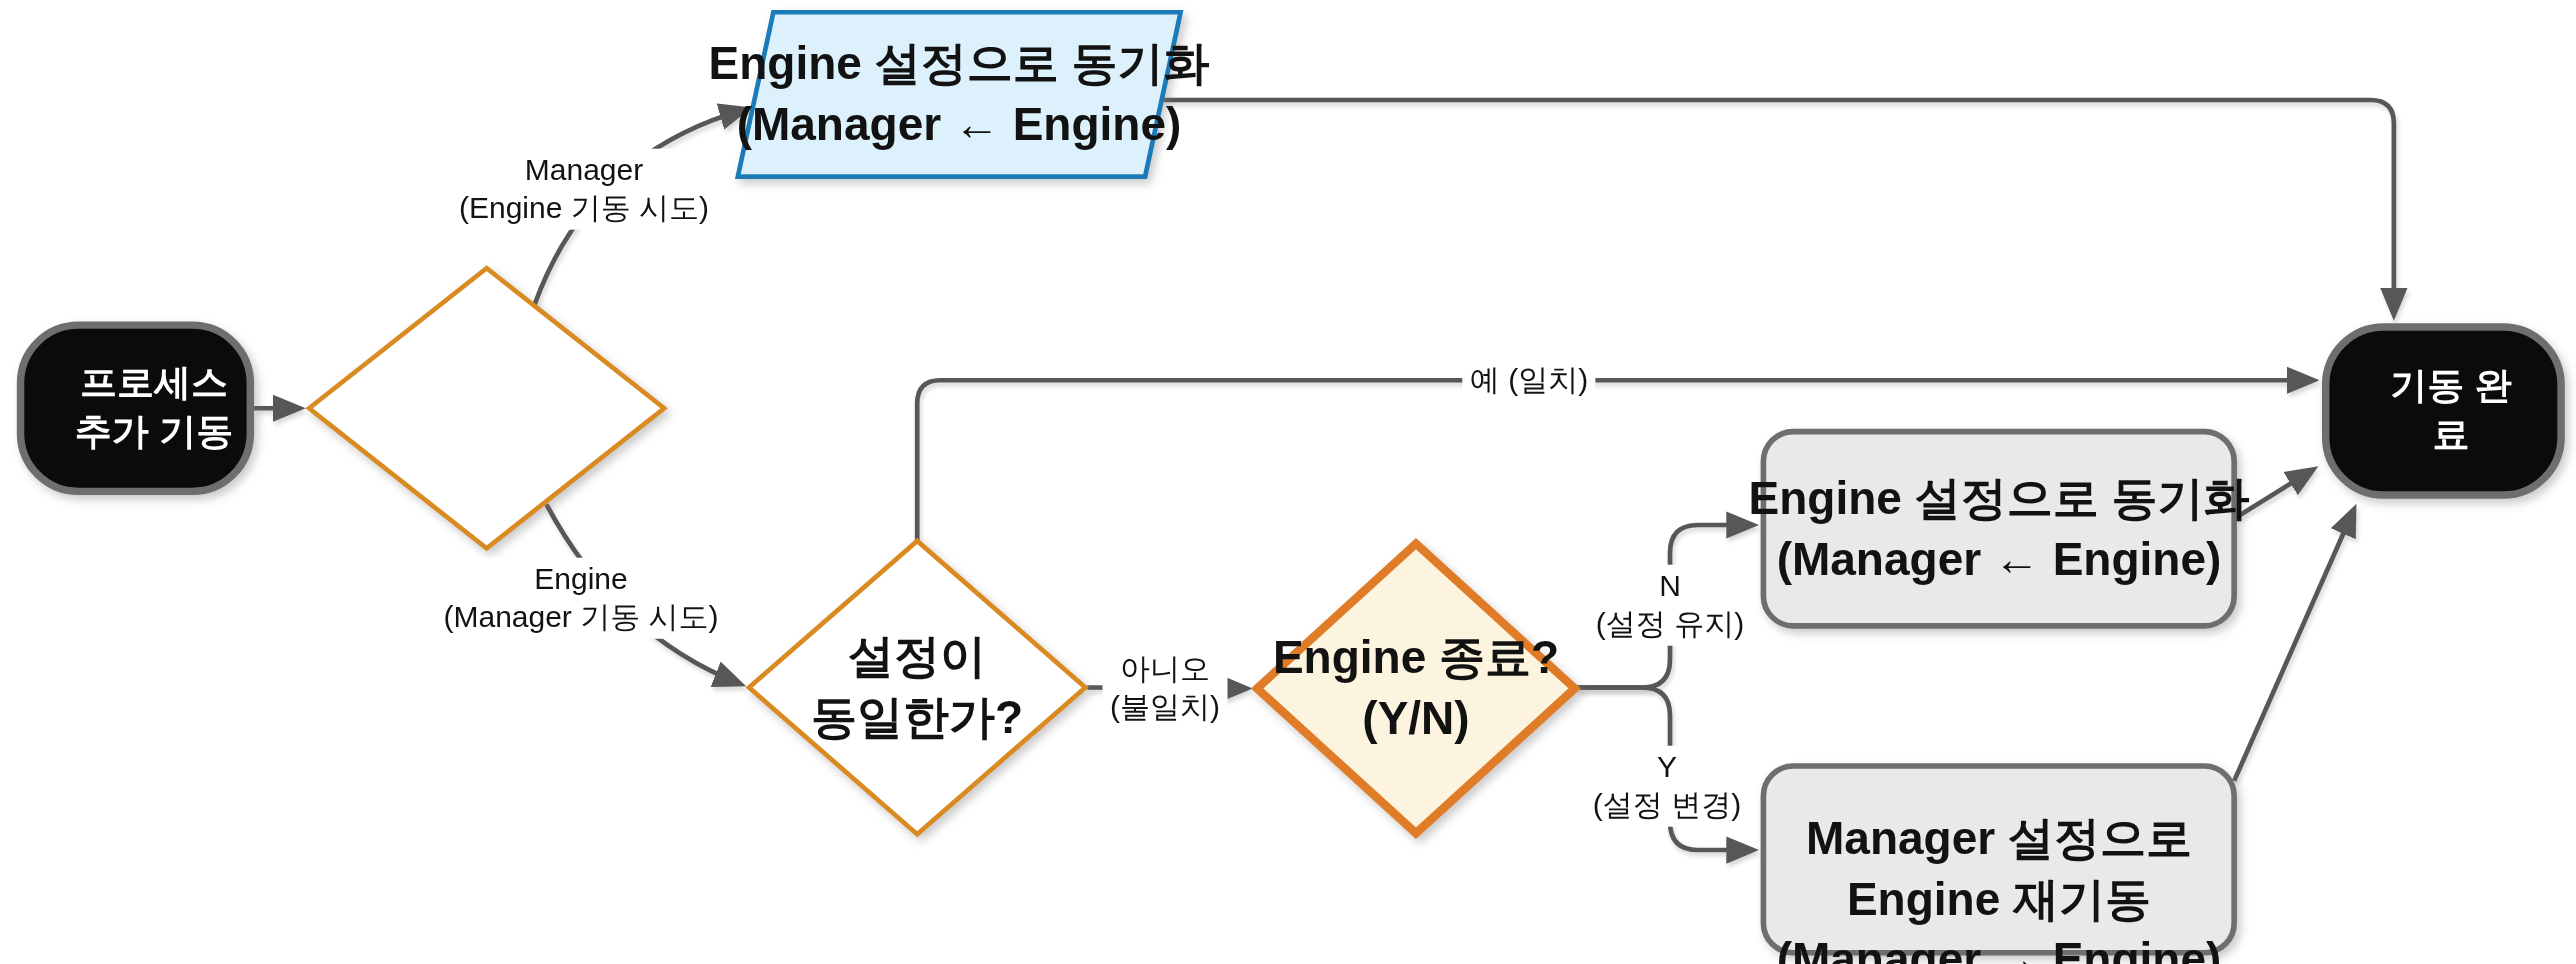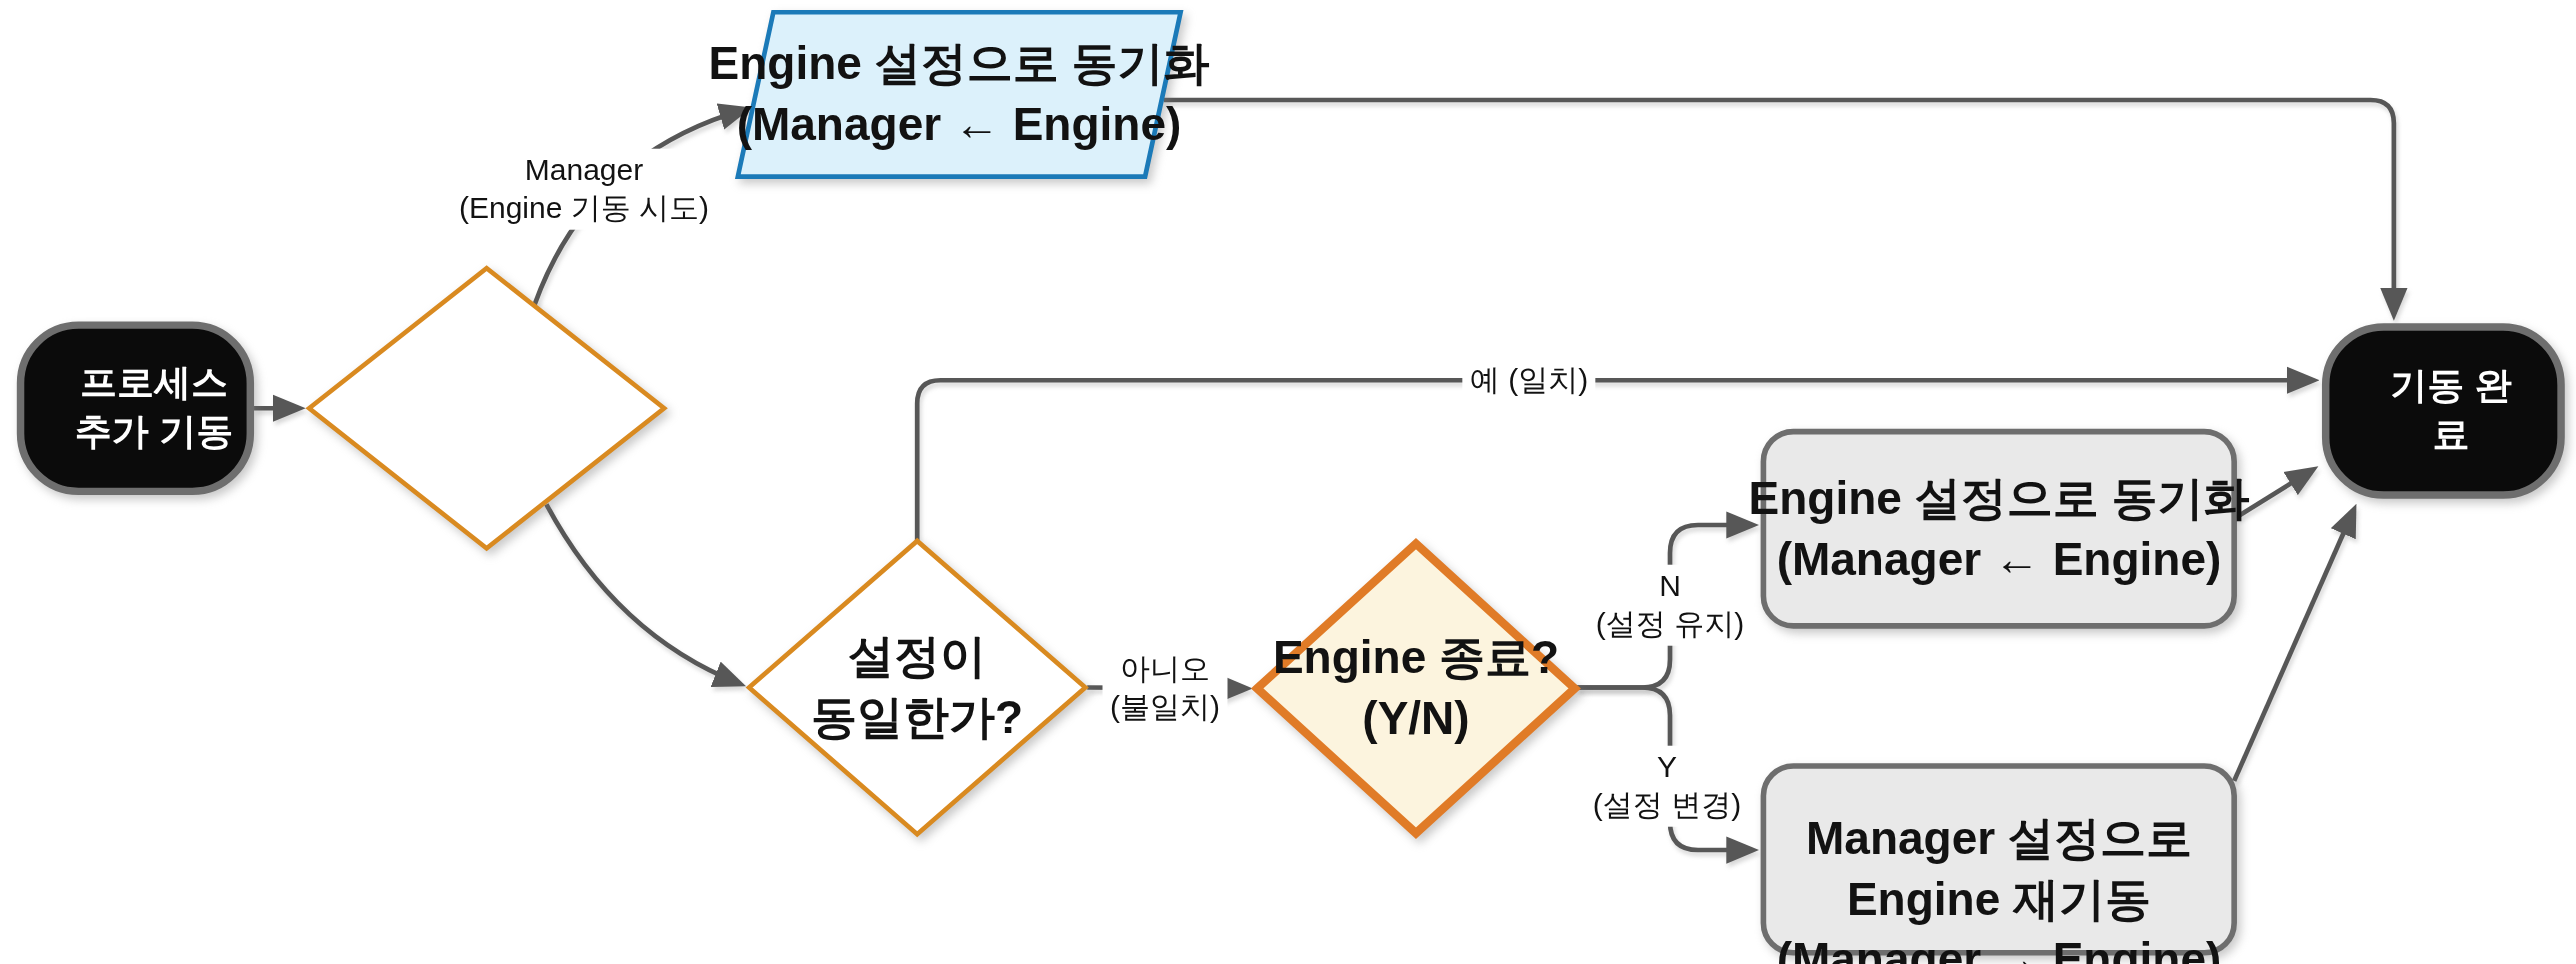--- a/index.html
+++ b/index.html
@@ -99,20 +99,22 @@
 (Y/N)</div>
   <div class="node-label" style="left:1999px; top:529px;">Engine 설정으로 동기화
 (Manager ← Engine)</div>
   <div class="node-label" style="left:1999px; top:859px;margin-top:40px;">Manager 설정으로
 Engine 재기동
 (Manager → Engine)</div>
   <div class="node-label on-dark" style="left:2443px; top:411px;margin-left:8px;">기동 완료</div>
 
   <div class="edge-label" style="left:584px; top:189px;">Manager
 (Engine 기동 시도)</div>
+  <div class="edge-label" style="left:581px; top:598px;">Engine
+(Manager 기동 시도)</div>
   <div class="edge-label" style="left:1529px; top:380px;">예 (일치)</div>
   <div class="edge-label" style="left:1165px; top:688px;">아니오
 (불일치)</div>
   <div class="edge-label" style="left:1670px; top:605px;">N
 (설정 유지)</div>
   <div class="edge-label" style="left:1667px; top:786px;">Y
 (설정 변경)</div>
 
 </div>
 

